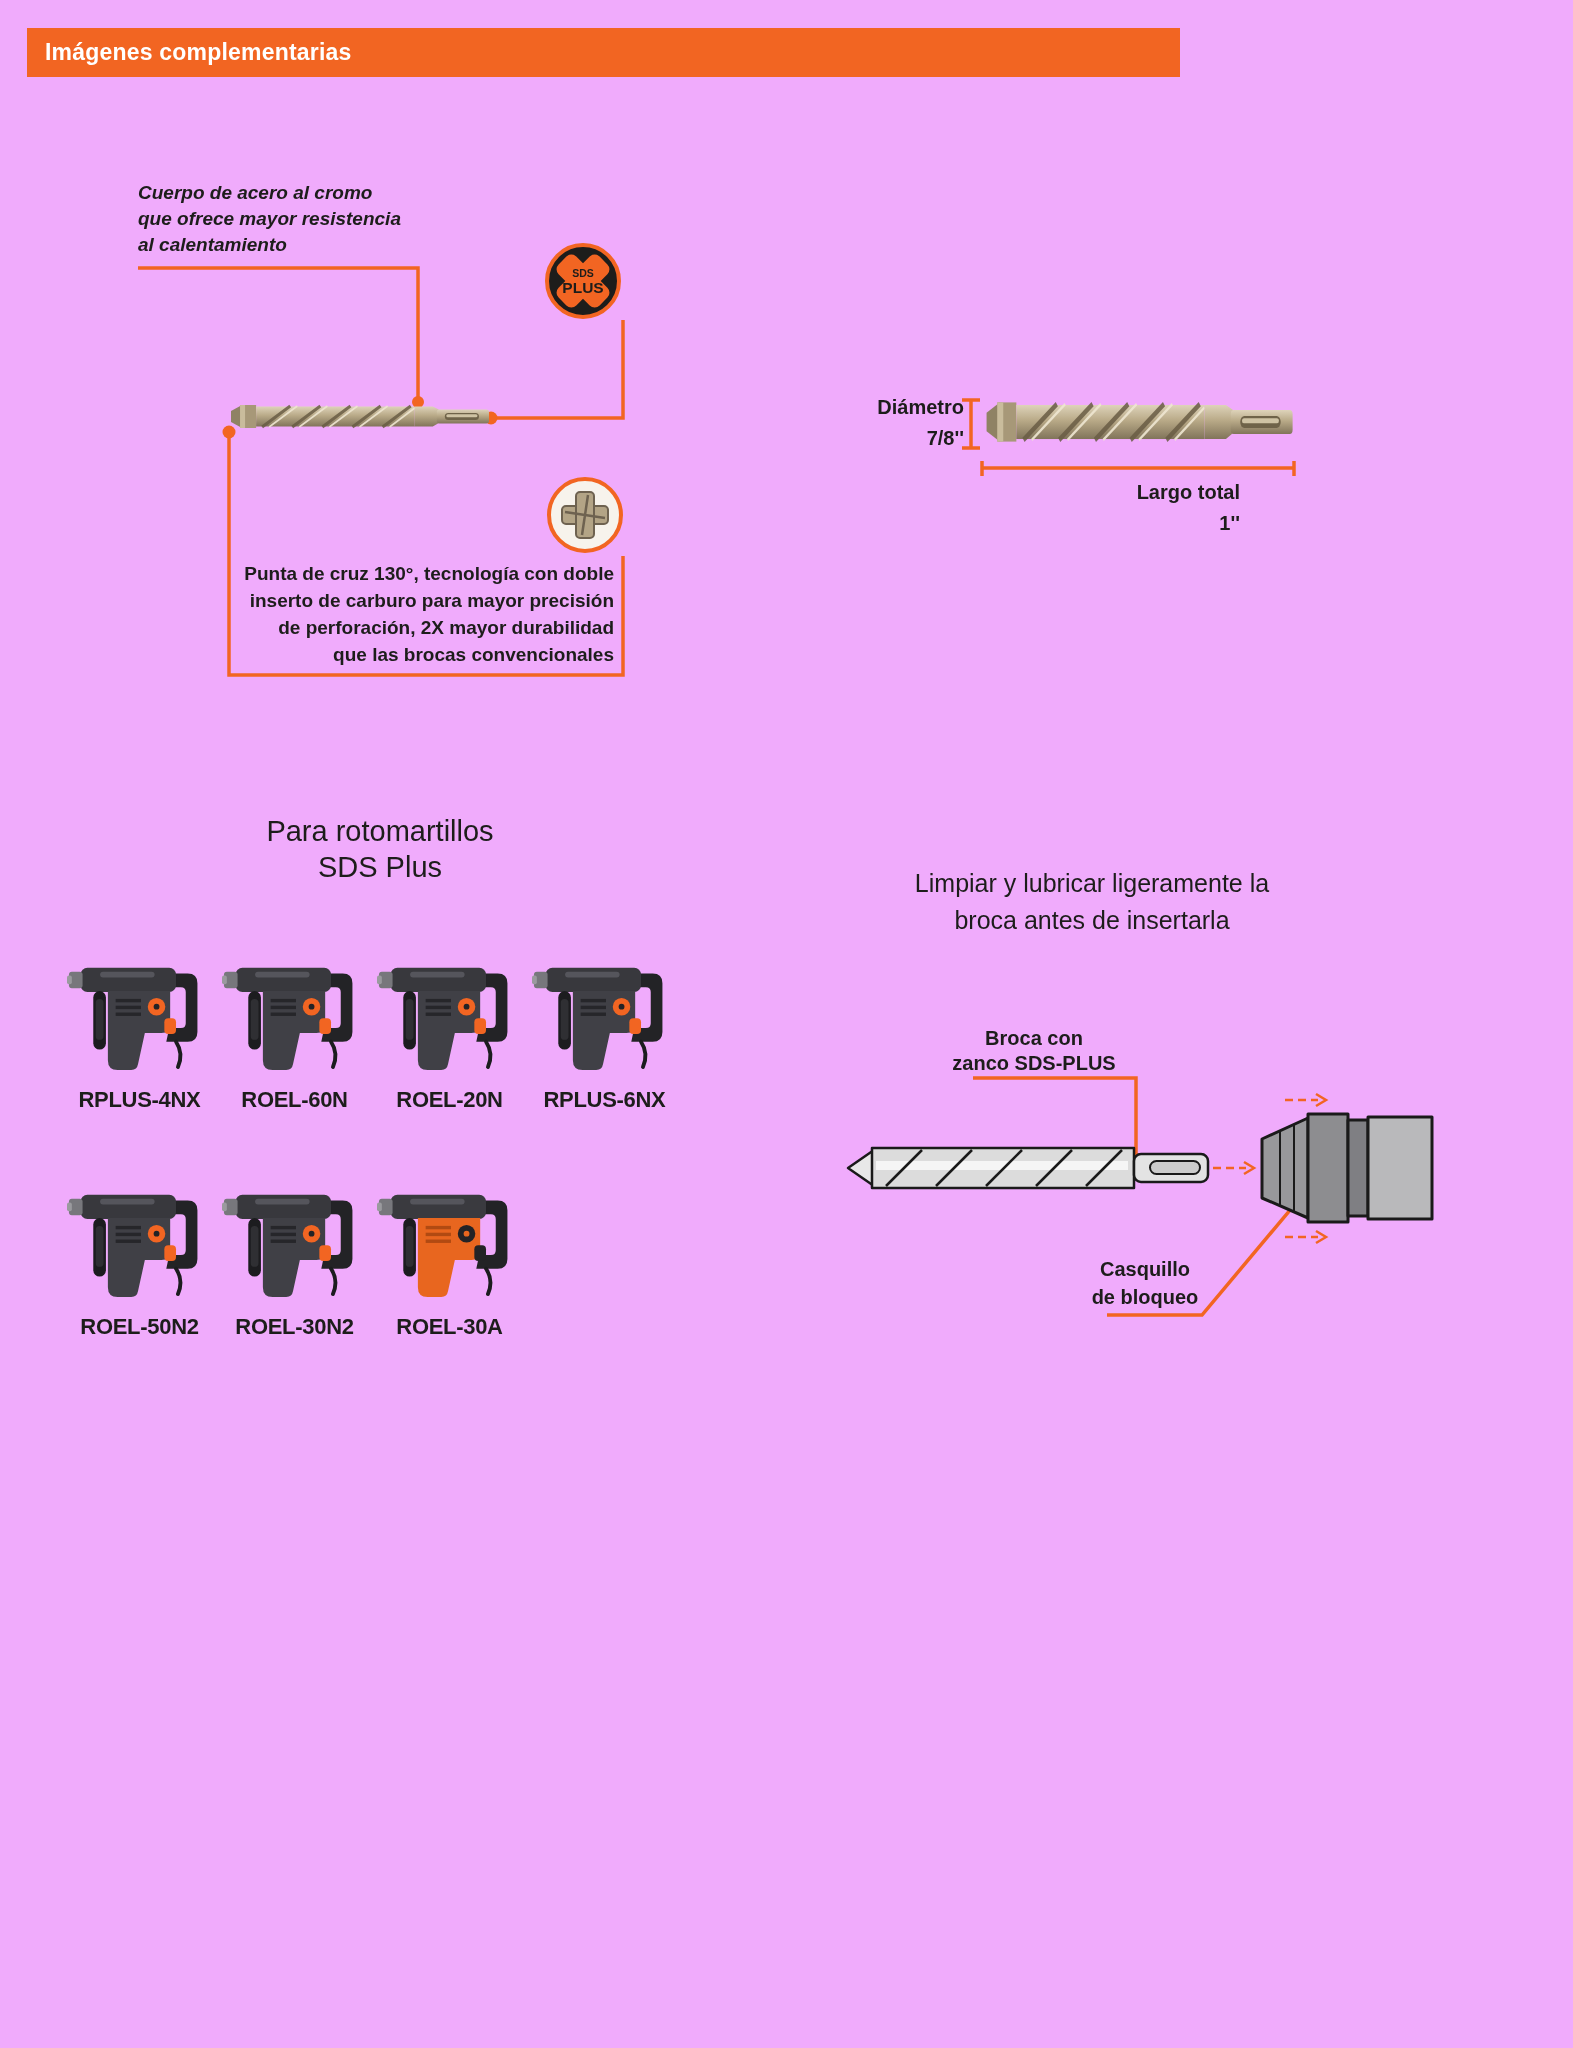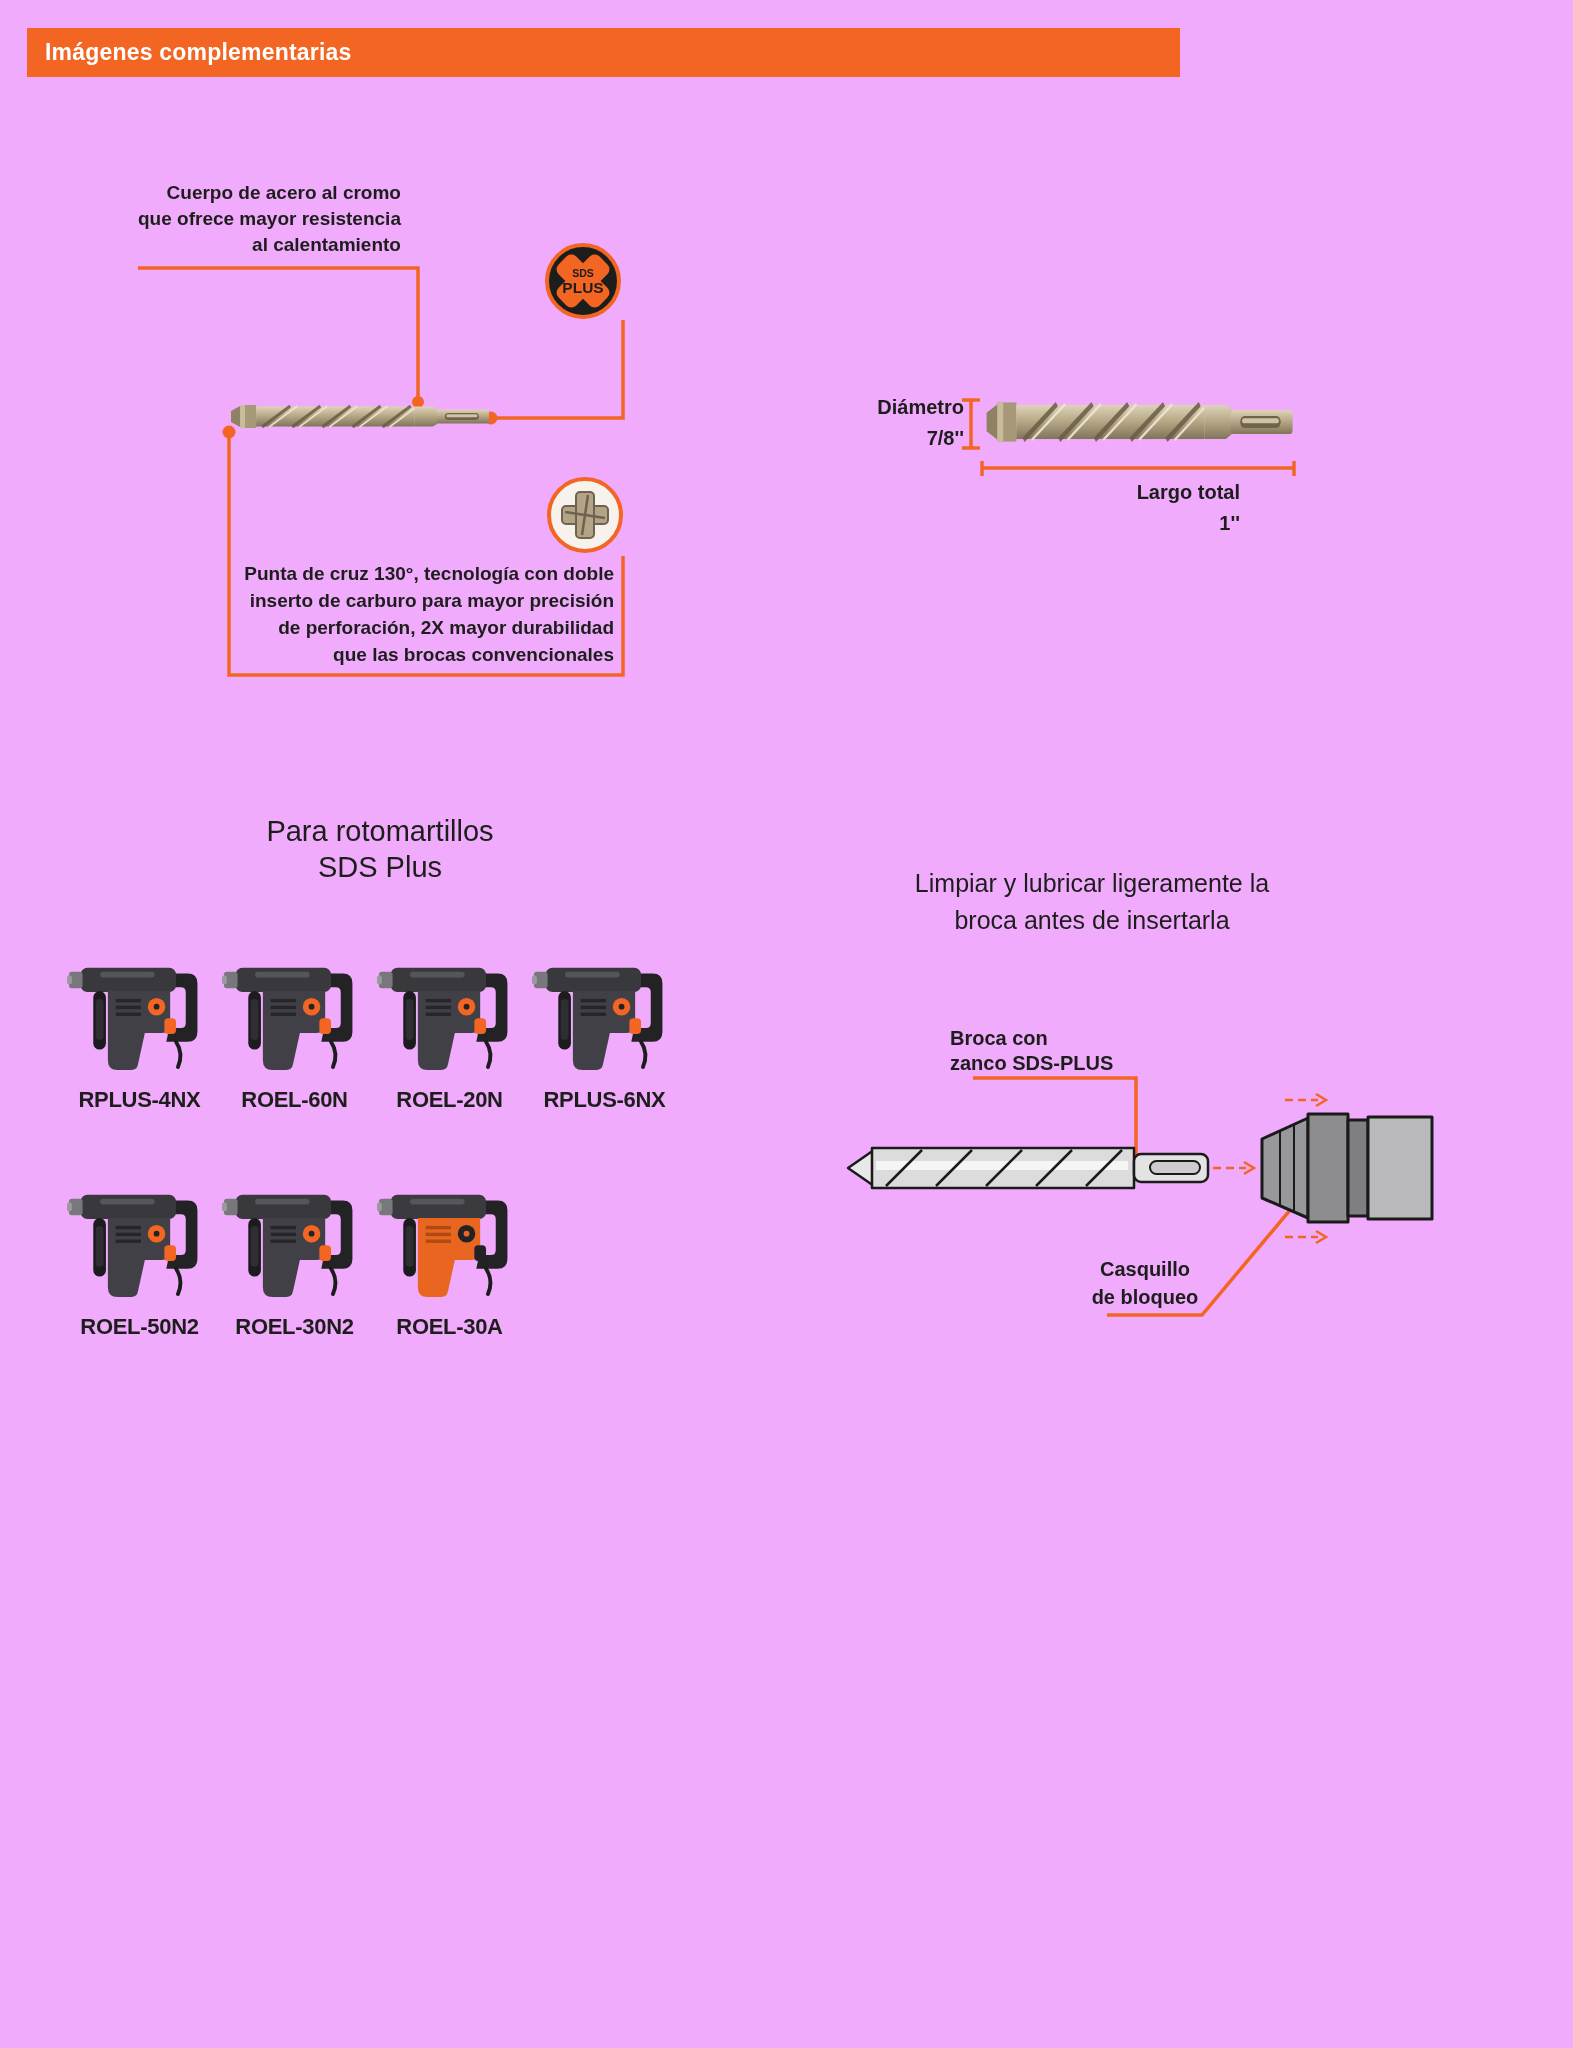--- a/index.html
+++ b/index.html
@@ -20,35 +20,35 @@
     background:#F26522;
     display:flex;align-items:center;
   }
   .header-title{
     color:#ffffff;font-size:23px;font-weight:bold;
     padding-left:18px;letter-spacing:.2px;
   }
 
   
   .note{font-weight:bold;font-size:19px;line-height:26px;color:#1d1d1b;}
-  .body-note{left:138px;top:180px;text-align:right;}
+  .body-note{left:138px;top:180px;text-align:left;font-style:italic;}
   .tip-note{left:190px;top:560px;width:424px;text-align:right;line-height:27px;}
 
   
   .dim-label{font-weight:bold;font-size:20px;line-height:31px;text-align:right;}
   .diameter-label{left:860px;top:392px;width:104px;}
   .length-label{left:1040px;top:477px;width:200px;}
 
   
   .section-heading{font-weight:normal;text-align:center;color:#1d1d1b;}
   .para-heading{left:180px;top:813px;width:400px;font-size:29px;line-height:36px;}
   .limpiar-heading{left:857px;top:865px;width:470px;font-size:25px;line-height:37px;}
 
   
-  .broca-label{left:950px;top:1026px;width:168px;text-align:left;font-size:20px;line-height:25px;font-weight:bold;}
+  .broca-label{left:950px;top:1026px;width:168px;text-align:center;font-size:20px;line-height:25px;font-weight:bold;}
   .casquillo-label{left:1074px;top:1255px;width:142px;text-align:center;font-size:20px;line-height:28px;font-weight:bold;}
 
   
   .products-grid{
     left:62px;top:946px;width:624px;
     display:grid;
     grid-template-columns:repeat(4,155px);
     row-gap:60px;
   }
   .product{

